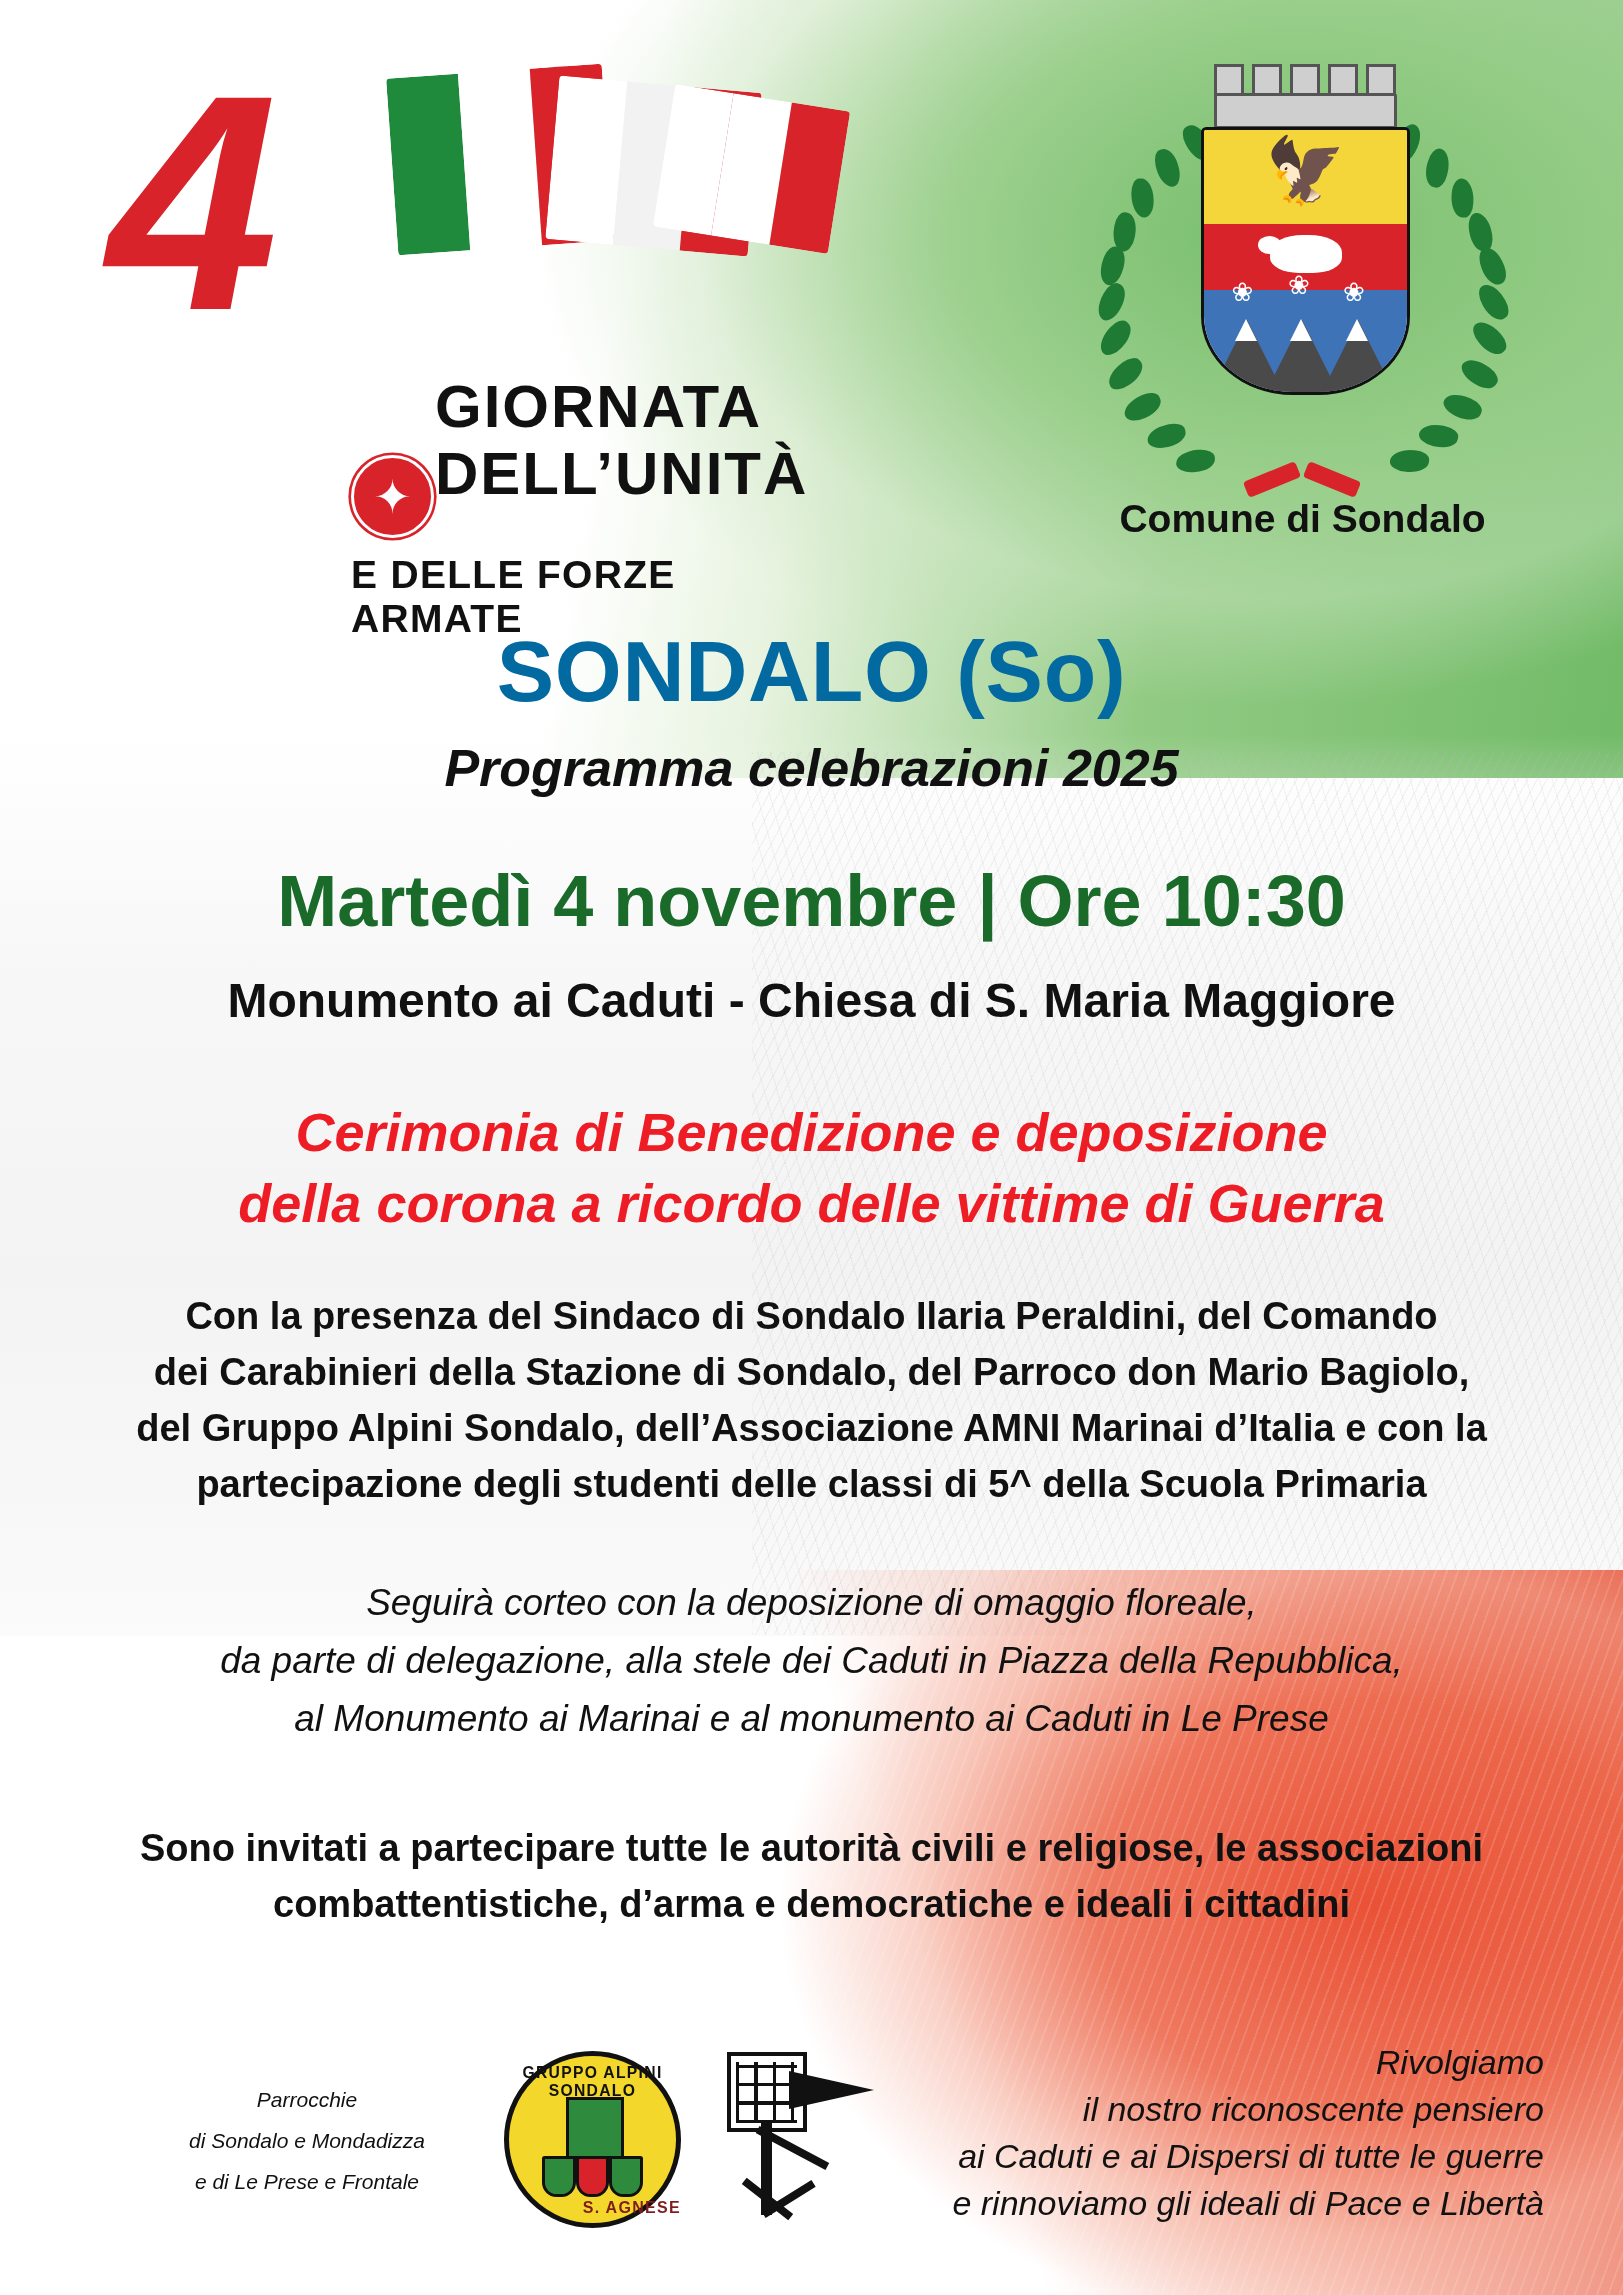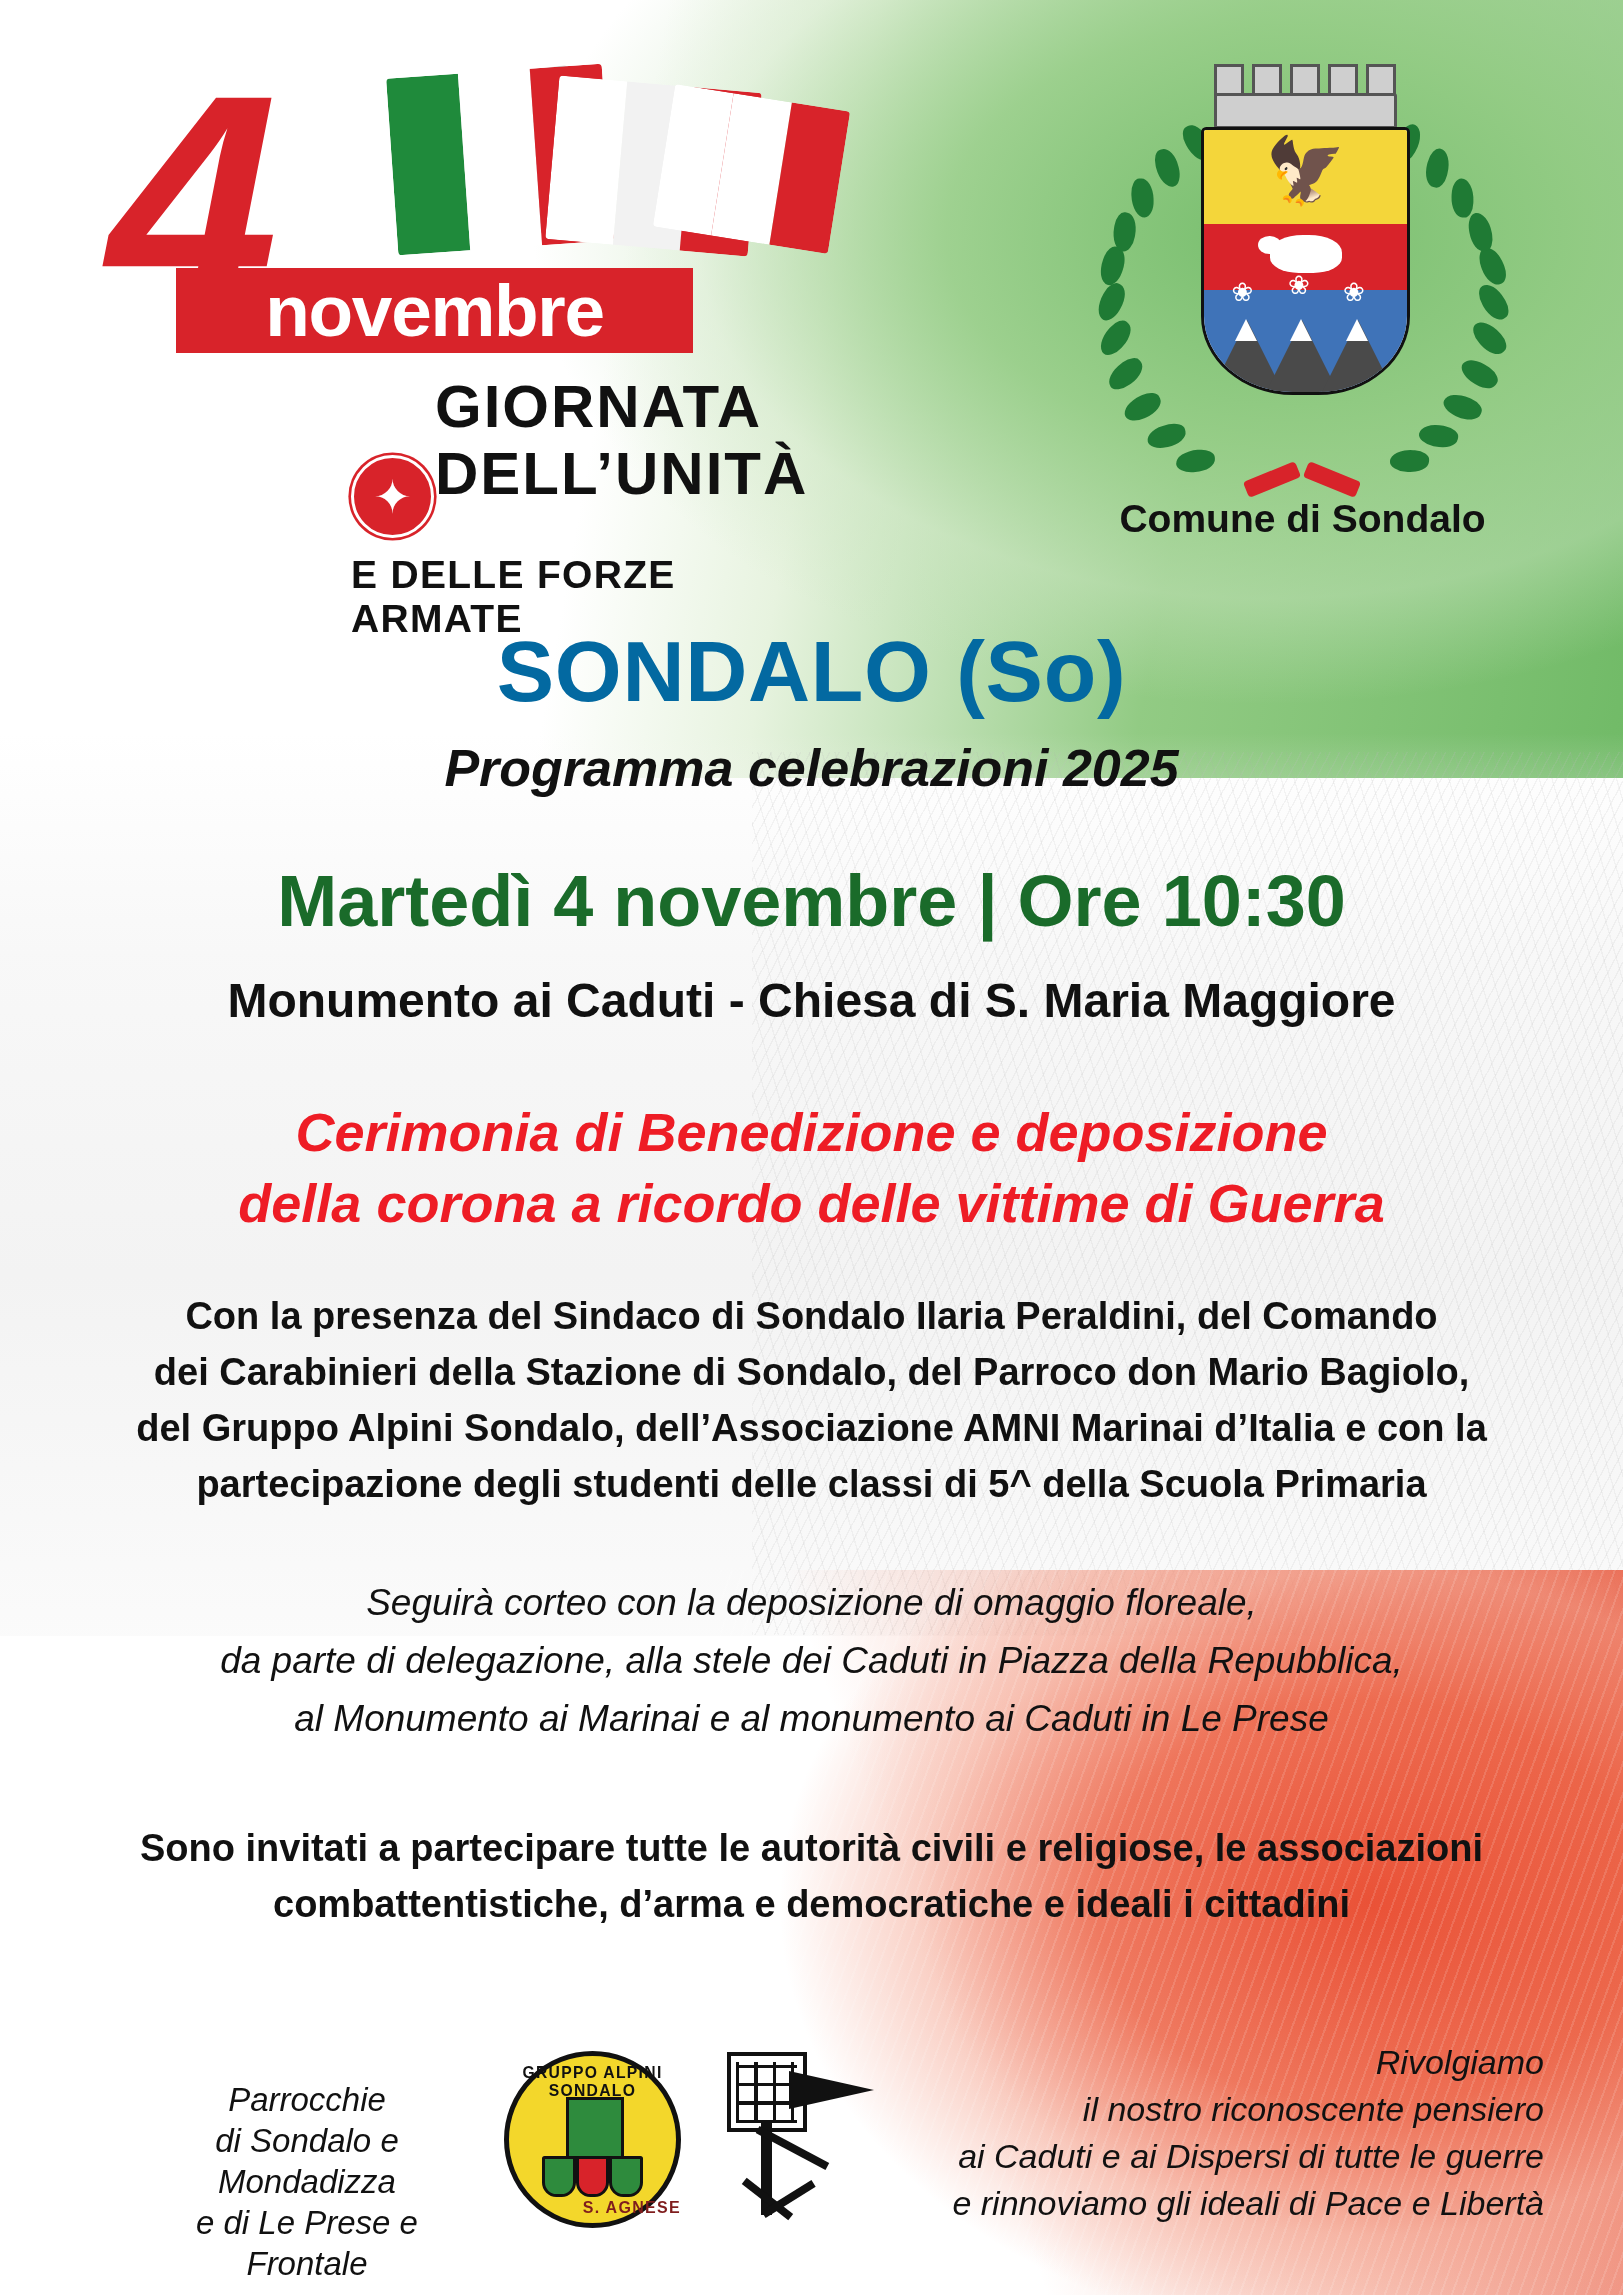--- a/index.html
+++ b/index.html
@@ -407,21 +407,21 @@
     height: 275px;
   }
   .footer-parrocchie {
     position: absolute;
     left: 150px;
     top: 79px;
     width: 314px;
     text-align: center;
     font-family: "Liberation Sans", sans-serif;
     font-style: italic;
-    font-size: 33px;
+    font-size: 21px;
     line-height: 41px;
     color: #111111;
   }
   .footer-alpini {
     position: absolute;
     left: 504px;
     top: 51px;
     width: 177px;
     height: 177px;
   }
@@ -595,23 +595,20 @@
           <div class="flag-band" style="left:66.7%; width:33.3%; background:#d8232a;"></div>
         </div>
 
         <div class="flag" style="left:307px; top:26px; width:177px; height:144px; transform:rotate(9deg); overflow:hidden;">
           <div class="flag-band" style="left:0;    width:33.4%; background:#ffffff;"></div>
           <div class="flag-band" style="left:33.4%; width:33.3%; background:#ffffff;"></div>
           <div class="flag-band" style="left:66.7%; width:33.3%; background:#d8232a;"></div>
         </div>
       </div>
 
-      <div class="novembre-bar">
-        <span>novembre</span>
-      </div>
 
       <div class="emblem-circle">
         <div class="emblem-star">✦</div>
       </div>
 
       <div class="logo-lines">
         <div>GIORNATA</div>
         <div>DELL’UNITÀ</div>
       </div>
       <div class="logo-line-armate">E DELLE FORZE ARMATE</div>

